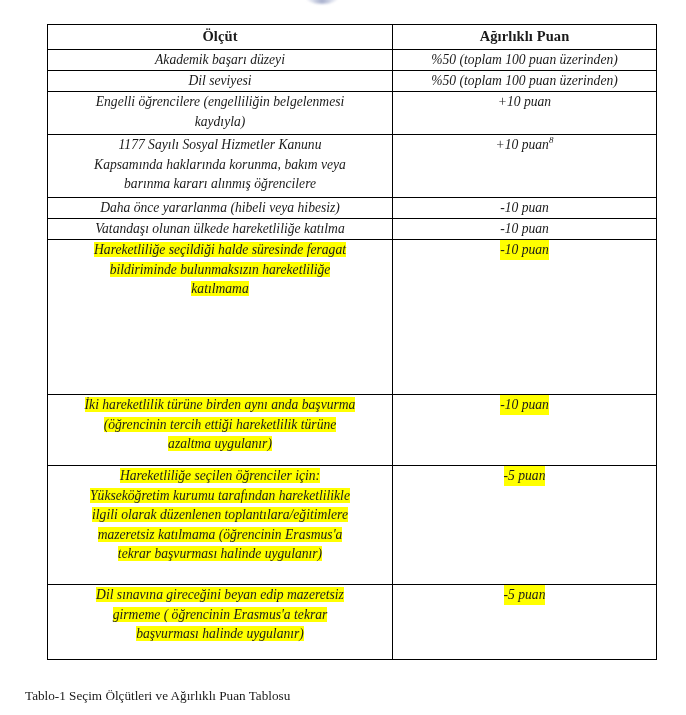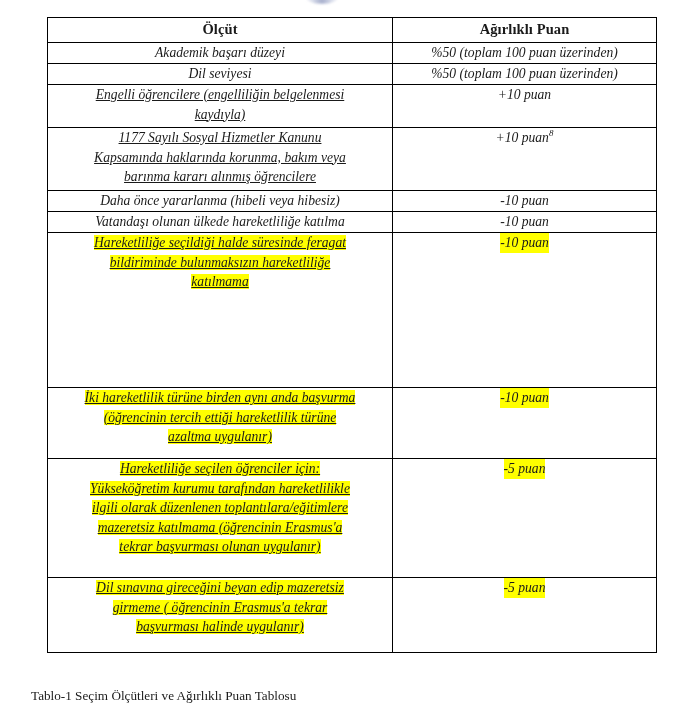--- a/index.html
+++ b/index.html
@@ -27,21 +27,21 @@
     height: 16px;
     border-radius: 50%;
     background: radial-gradient(ellipse at 50% 80%, rgba(90,105,160,0.55) 0%, rgba(150,162,200,0.30) 45%, rgba(255,255,255,0) 78%);
     filter: blur(1.1px);
     pointer-events: none;
   }
 
   #doc {
     position: absolute;
     left: 47px;
-    top: 17px;
+    top: 24px;
     width: 609px;
   }
 
   table.score-table {
     width: 609px;
     border-collapse: collapse;
     table-layout: fixed;
     border: 1px solid #000000;
   }
   table.score-table col.c-criterion { width: 345px; }
@@ -77,21 +77,21 @@
     font-style: italic;
     font-size: 13.6px;
     line-height: 19.5px;
     text-align: center;
     padding: 2px 6px 2px 6px;
     margin-top: 38px;
   }
 
   
   td.v-mid { vertical-align: middle; }
-  td.v-top { vertical-align: top; text-decoration: underline; }
+  td.v-top { vertical-align: top; }
 
   
   tr.r-h1 td { height: 20px; }
   tr.r-h2 td { height: 42px; }
   tr.r-h3 td { height: 62px; }
   tr.r-tall td { height: 154px; }
   tr.r-h3b td { height: 70px; }
   tr.r-h6 td { height: 118px; }
   tr.r-h4 td { height: 74px; }
 
@@ -110,21 +110,21 @@
     vertical-align: super;
     font-style: italic;
   }
 
   
   .ln { display: block; }
   .ln > span { display: inline; }
 
   #caption {
     position: absolute;
-    left: 31px;
+    left: 25px;
     top: 687px;
     font-family: "Liberation Serif", "DejaVu Serif", serif;
     font-size: 13.2px;
     line-height: 17px;
     font-style: normal;
     color: #1a1a1a;
     white-space: nowrap;
   }
 </style>
 </head>
@@ -226,21 +226,21 @@
           <span class="points-inner hl">-10 puan</span>
         </td>
       </tr>
 
       <tr class="r-h6">
         <td class="criterion v-top">
           <span class="ln"><span class="hl">Hareketliliğe seçilen öğrenciler için:</span></span>
           <span class="ln"><span class="hl">Yükseköğretim kurumu tarafından hareketlilikle</span></span>
           <span class="ln"><span class="hl">ilgili olarak düzenlenen toplantılara/eğitimlere</span></span>
           <span class="ln"><span class="hl">mazeretsiz katılmama (öğrencinin Erasmus'a</span></span>
-          <span class="ln"><span class="hl">tekrar başvurması olunan uygulanır)</span></span>
+          <span class="ln"><span class="hl">tekrar başvurması halinde uygulanır)</span></span>
         </td>
         <td class="points v-mid">
           <span class="points-inner hl">-5 puan</span>
         </td>
       </tr>
 
       <tr class="r-h4">
         <td class="criterion v-top">
           <span class="ln"><span class="hl">Dil sınavına gireceğini beyan edip mazeretsiz</span></span>
           <span class="ln"><span class="hl">girmeme ( öğrencinin Erasmus'a tekrar</span></span>

